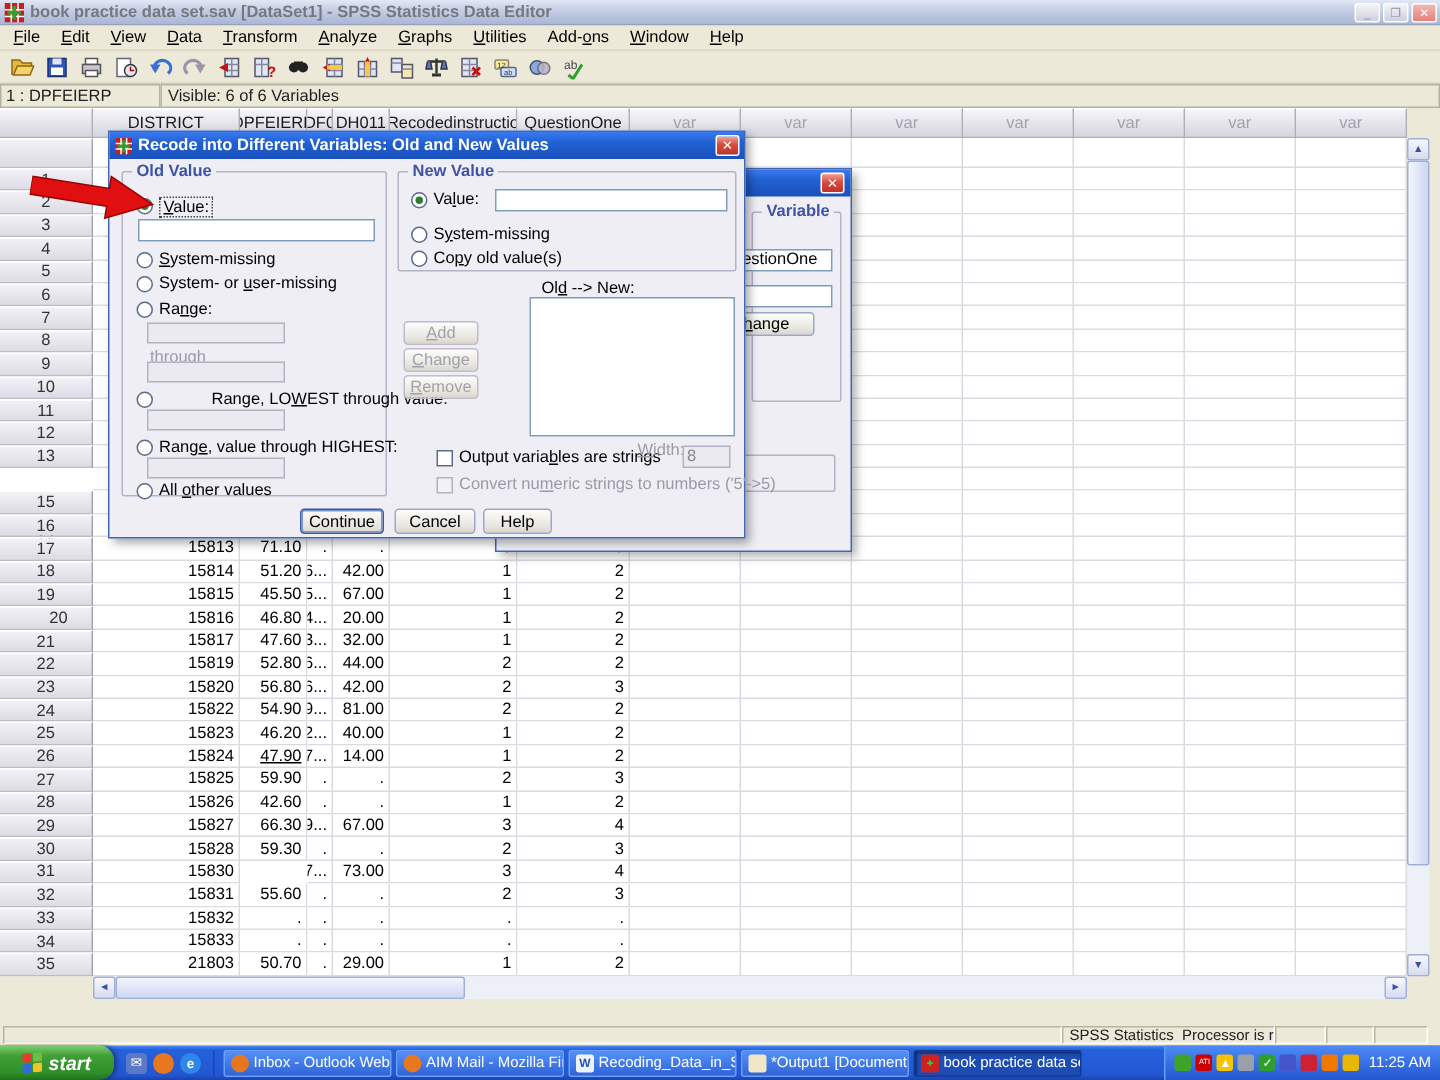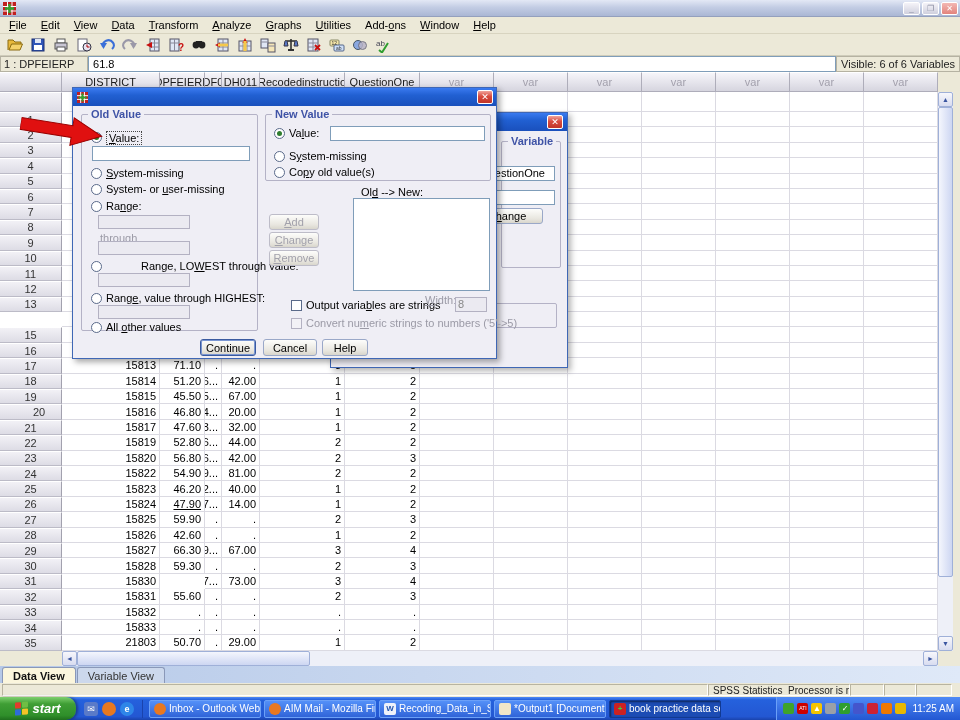--- a/index.html
+++ b/index.html
@@ -131,20 +131,21 @@
 <body>
 
 <div id="screen">
 
   <div id="titlebar">
     <svg width="13" height="13">
         <rect x="0" y="0" width="13" height="13" fill="#c02020"></rect>
         <path d="M0 4.5 H13 M0 9 H13 M4.5 0 V13 M9 0 V13" stroke="#fff" stroke-width="1"></path>
         <path d="M6.5 2 V11 M2 6.5 H11" stroke="#2fa32f" stroke-width="2.4"></path>
       </svg>
+    <span class="ttext">book practice data set.sav [DataSet1] - SPSS Statistics Data Editor</span>
     <span class="winbtns">
       <span class="winbtn">_</span>
       <span class="winbtn">❐</span>
       <span class="winbtn close">✕</span>
     </span>
   </div>
 
   <div id="menubar">
       <span class="menu-item"><u>F</u>ile</span>
       <span class="menu-item"><u>E</u>dit</span>
@@ -275,21 +276,20 @@
     <span class="tbi">
         <svg width="16" height="16">
           <text x="1" y="9" font-size="8" fill="#445">ab</text>
           <path d="M4 13 L7 15.5 L13 6" stroke="#2f9e2f" stroke-width="2" fill="none"></path>
         </svg>
       </span>
   </div>
 
   <div id="cellrefbar">
     <div id="cellref-label">1 : DPFEIERP</div>
-    <div id="cellref-value">61.8</div>
     <div id="visible-box">Visible: 6 of 6 Variables</div>
   </div>
 
   <div id="grid">
     <div id="gridhead">
         <div class="hcell" style="width: 62px;"></div>
         <div class="hcell" style="width: 98px;">DISTRICT</div>
         <div class="hcell" style="width: 45px;">DPFEIERP</div>
         <div class="hcell" style="width: 17px;">DF0</div>
         <div class="hcell" style="width: 38px;">DH011</div>
@@ -889,24 +889,20 @@
     <div class="sb-btn" style="left:0;top:544px;width:15px;height:15px;">▼</div>
   </div>
   <div id="hscroll-corner-left"></div>
   <div id="hscroll">
     <div class="sb-btn" style="left:0;top:0;width:15px;height:15px;">◄</div>
     <div id="hthumb"></div>
     <div class="sb-btn" style="left:861px;top:0;width:15px;height:15px;">►</div>
   </div>
   <div id="scroll-corner"></div>
 
-  <div id="tabsrow">
-    <div class="tab active">Data View</div>
-    <div class="tab inactive">Variable View</div>
-  </div>
 
   <div id="statusbar">
     <div class="sb-panel" id="sb1"></div>
     <div class="sb-panel" id="sb2">SPSS Statistics  Processor is ready</div>
     <div class="sb-panel" id="sb3"></div>
     <div class="sb-panel" id="sb4"></div>
     <div class="sb-panel" id="sb5"></div>
   </div>
 
   <div id="taskbar">
@@ -975,20 +971,21 @@
     <div class="groupbox" style="left:150px;top:190px;width:76px;height:25px;"></div>
   </div>
 
   <div id="recode-dialog">
     <div class="dlg-title">
       <svg width="11" height="11" style="margin-right:4px;">
           <rect width="11" height="11" fill="#c02020"></rect>
           <path d="M0 3.7 H11 M0 7.4 H11 M3.7 0 V11 M7.4 0 V11" stroke="#fff" stroke-width="1"></path>
           <path d="M5.5 1.5 V9.5 M1.5 5.5 H9.5" stroke="#2fa32f" stroke-width="2"></path>
         </svg>
+      <span>Recode into Different Variables: Old and New Values</span>
       <span class="dlg-close" style="right:3px;">✕</span>
     </div>
 
     <div class="groupbox" style="left:8px;top:26px;width:177px;height:217px;">
       <span class="grouplab">Old Value</span>
       <span class="radio sel" style="left:9px;top:17px;"></span>
       <span class="rlabel focusbox" style="left:24px;top:16px;"><u>V</u>alue:</span>
       <input class="tinput" style="left: 10px; top: 31px; width: 158px; height: 15px;">
       <span class="radio" style="left:9px;top:53px;"></span>
       <span class="rlabel" style="left:24px;top:52px;"><u>S</u>ystem-missing</span>

